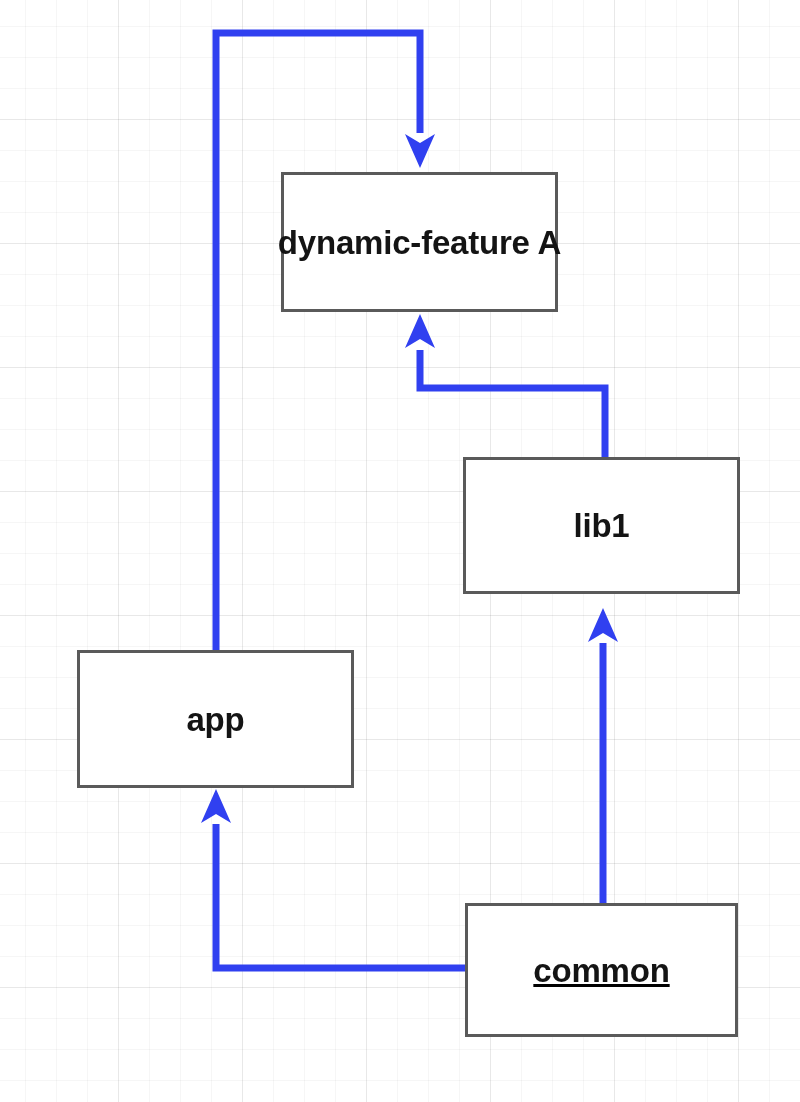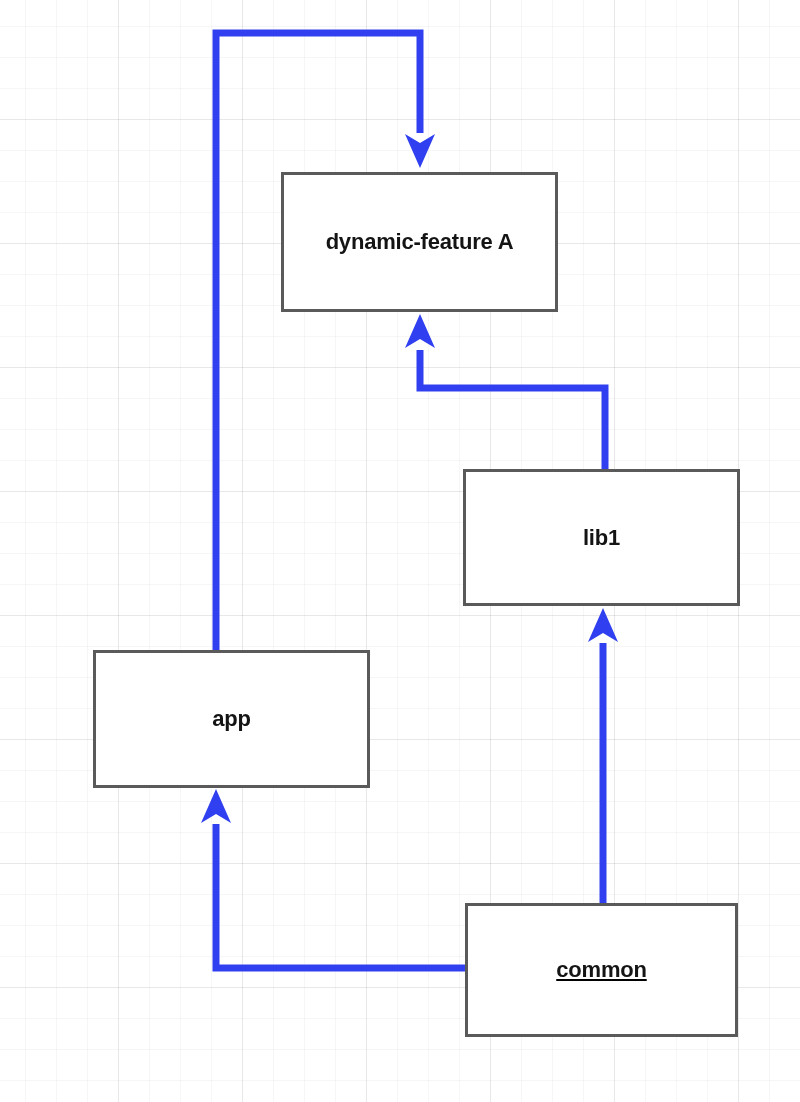--- a/index.html
+++ b/index.html
@@ -43,21 +43,21 @@
     background: #ffffff;
     border: 3px solid #5a5a5a;
     display: flex;
     align-items: center;
     justify-content: center;
     z-index: 3;
   }
   .node-label {
     font-family: "Liberation Sans", sans-serif;
     font-weight: bold;
-    font-size: 22px;
+    font-size: 33px;
     color: #141414;
     letter-spacing: -0.2px;
     white-space: nowrap;
     line-height: 1;
   }
 </style>
 </head>
 <body>
 
 <div id="canvas" style="background-color: rgb(255, 255, 255);">
@@ -91,25 +91,25 @@
     <g>
       <polyline points="468,968 216,968 216,824" fill="none" stroke="#3040F0" stroke-width="7" stroke-linecap="butt" stroke-linejoin="miter"></polyline>
       <use href="#head-up" x="216" y="789" fill="#3040F0"></use>
     </g>
   </svg>
 
   <div class="node" style="left: 281px; top: 172px; width: 277px; height: 140px; border-color: rgb(90, 90, 90); background: rgb(255, 255, 255);">
     <span class="node-label">dynamic-feature A</span>
   </div>
 
-  <div class="node" style="left: 463px; top: 469px; width: 277px; height: 137px; border-color: rgb(90, 90, 90); background: rgb(255, 255, 255);">
+  <div class="node" style="left: 463px; top: 457px; width: 277px; height: 137px; border-color: rgb(90, 90, 90); background: rgb(255, 255, 255);">
     <span class="node-label">lib1</span>
   </div>
 
-  <div class="node" style="left: 77px; top: 650px; width: 277px; height: 138px; border-color: rgb(90, 90, 90); background: rgb(255, 255, 255); margin-left: 16px;">
+  <div class="node" style="left: 77px; top: 650px; width: 277px; height: 138px; border-color: rgb(90, 90, 90); background: rgb(255, 255, 255);">
     <span class="node-label">app</span>
   </div>
 
   <div class="node" style="left: 465px; top: 903px; width: 273px; height: 134px; border-color: rgb(90, 90, 90); background: rgb(255, 255, 255); text-decoration: underline;">
     <span class="node-label">common</span>
   </div>
 
 </div>
 
 </body></html>

